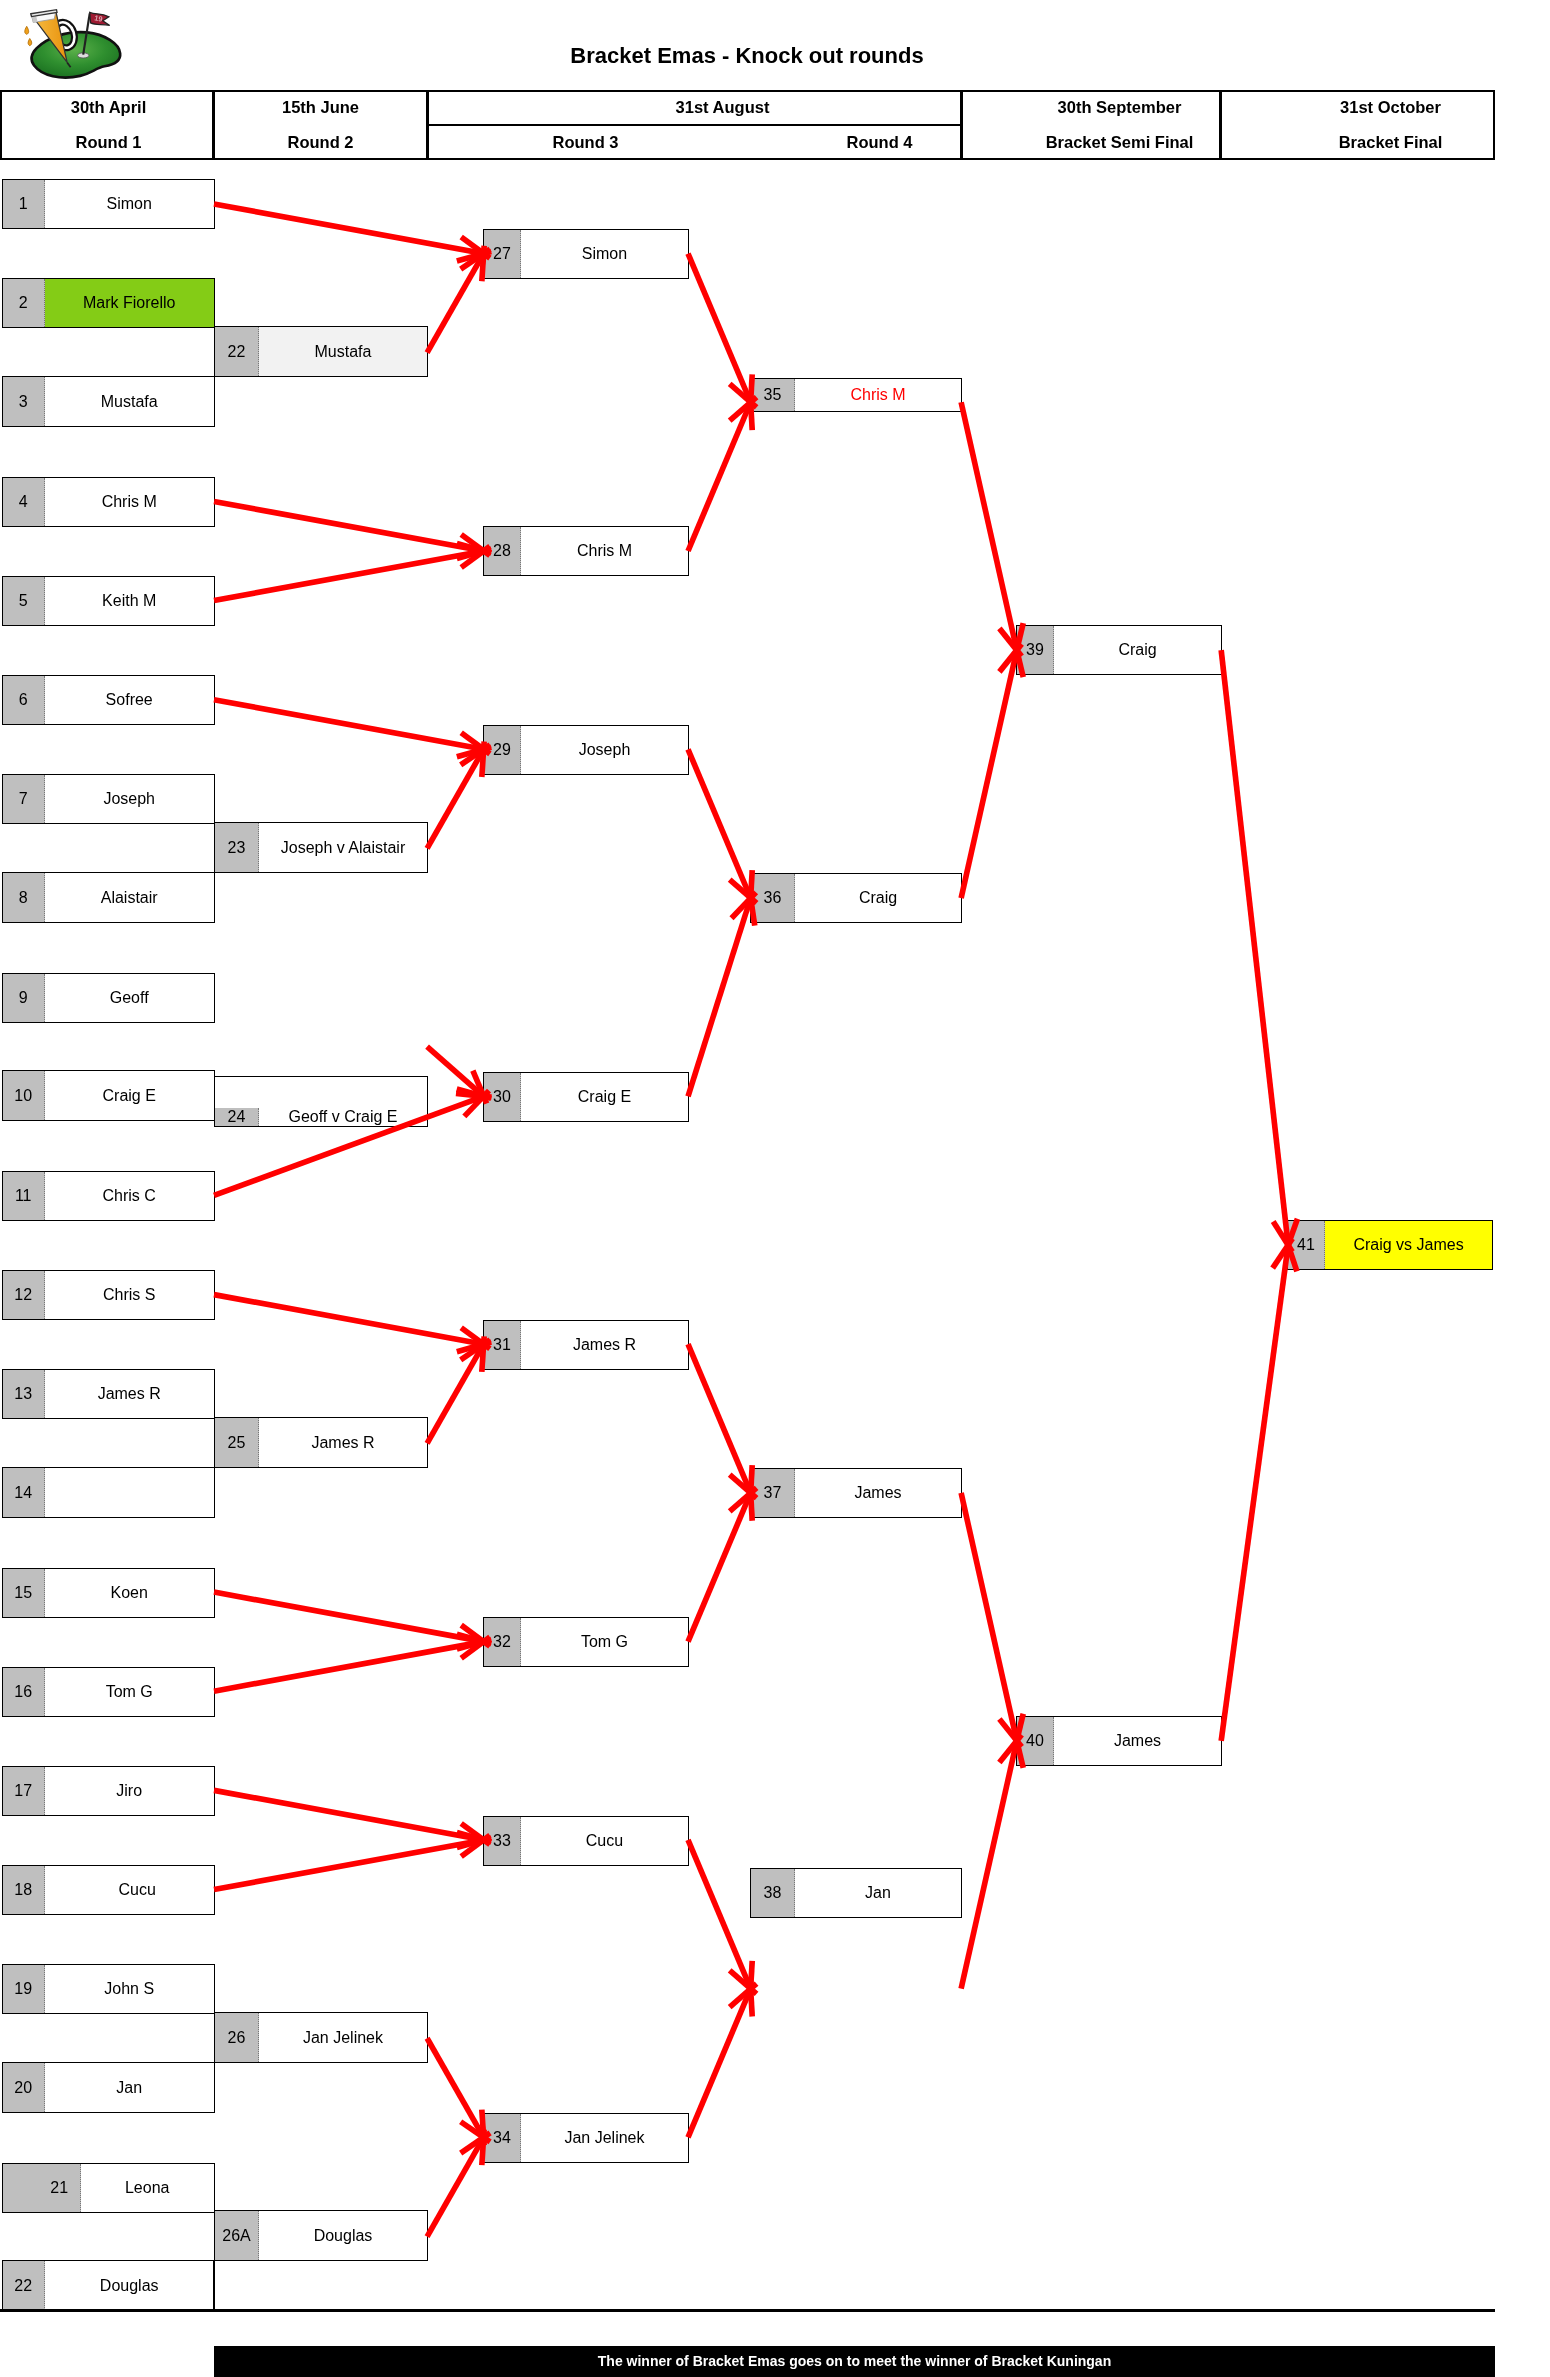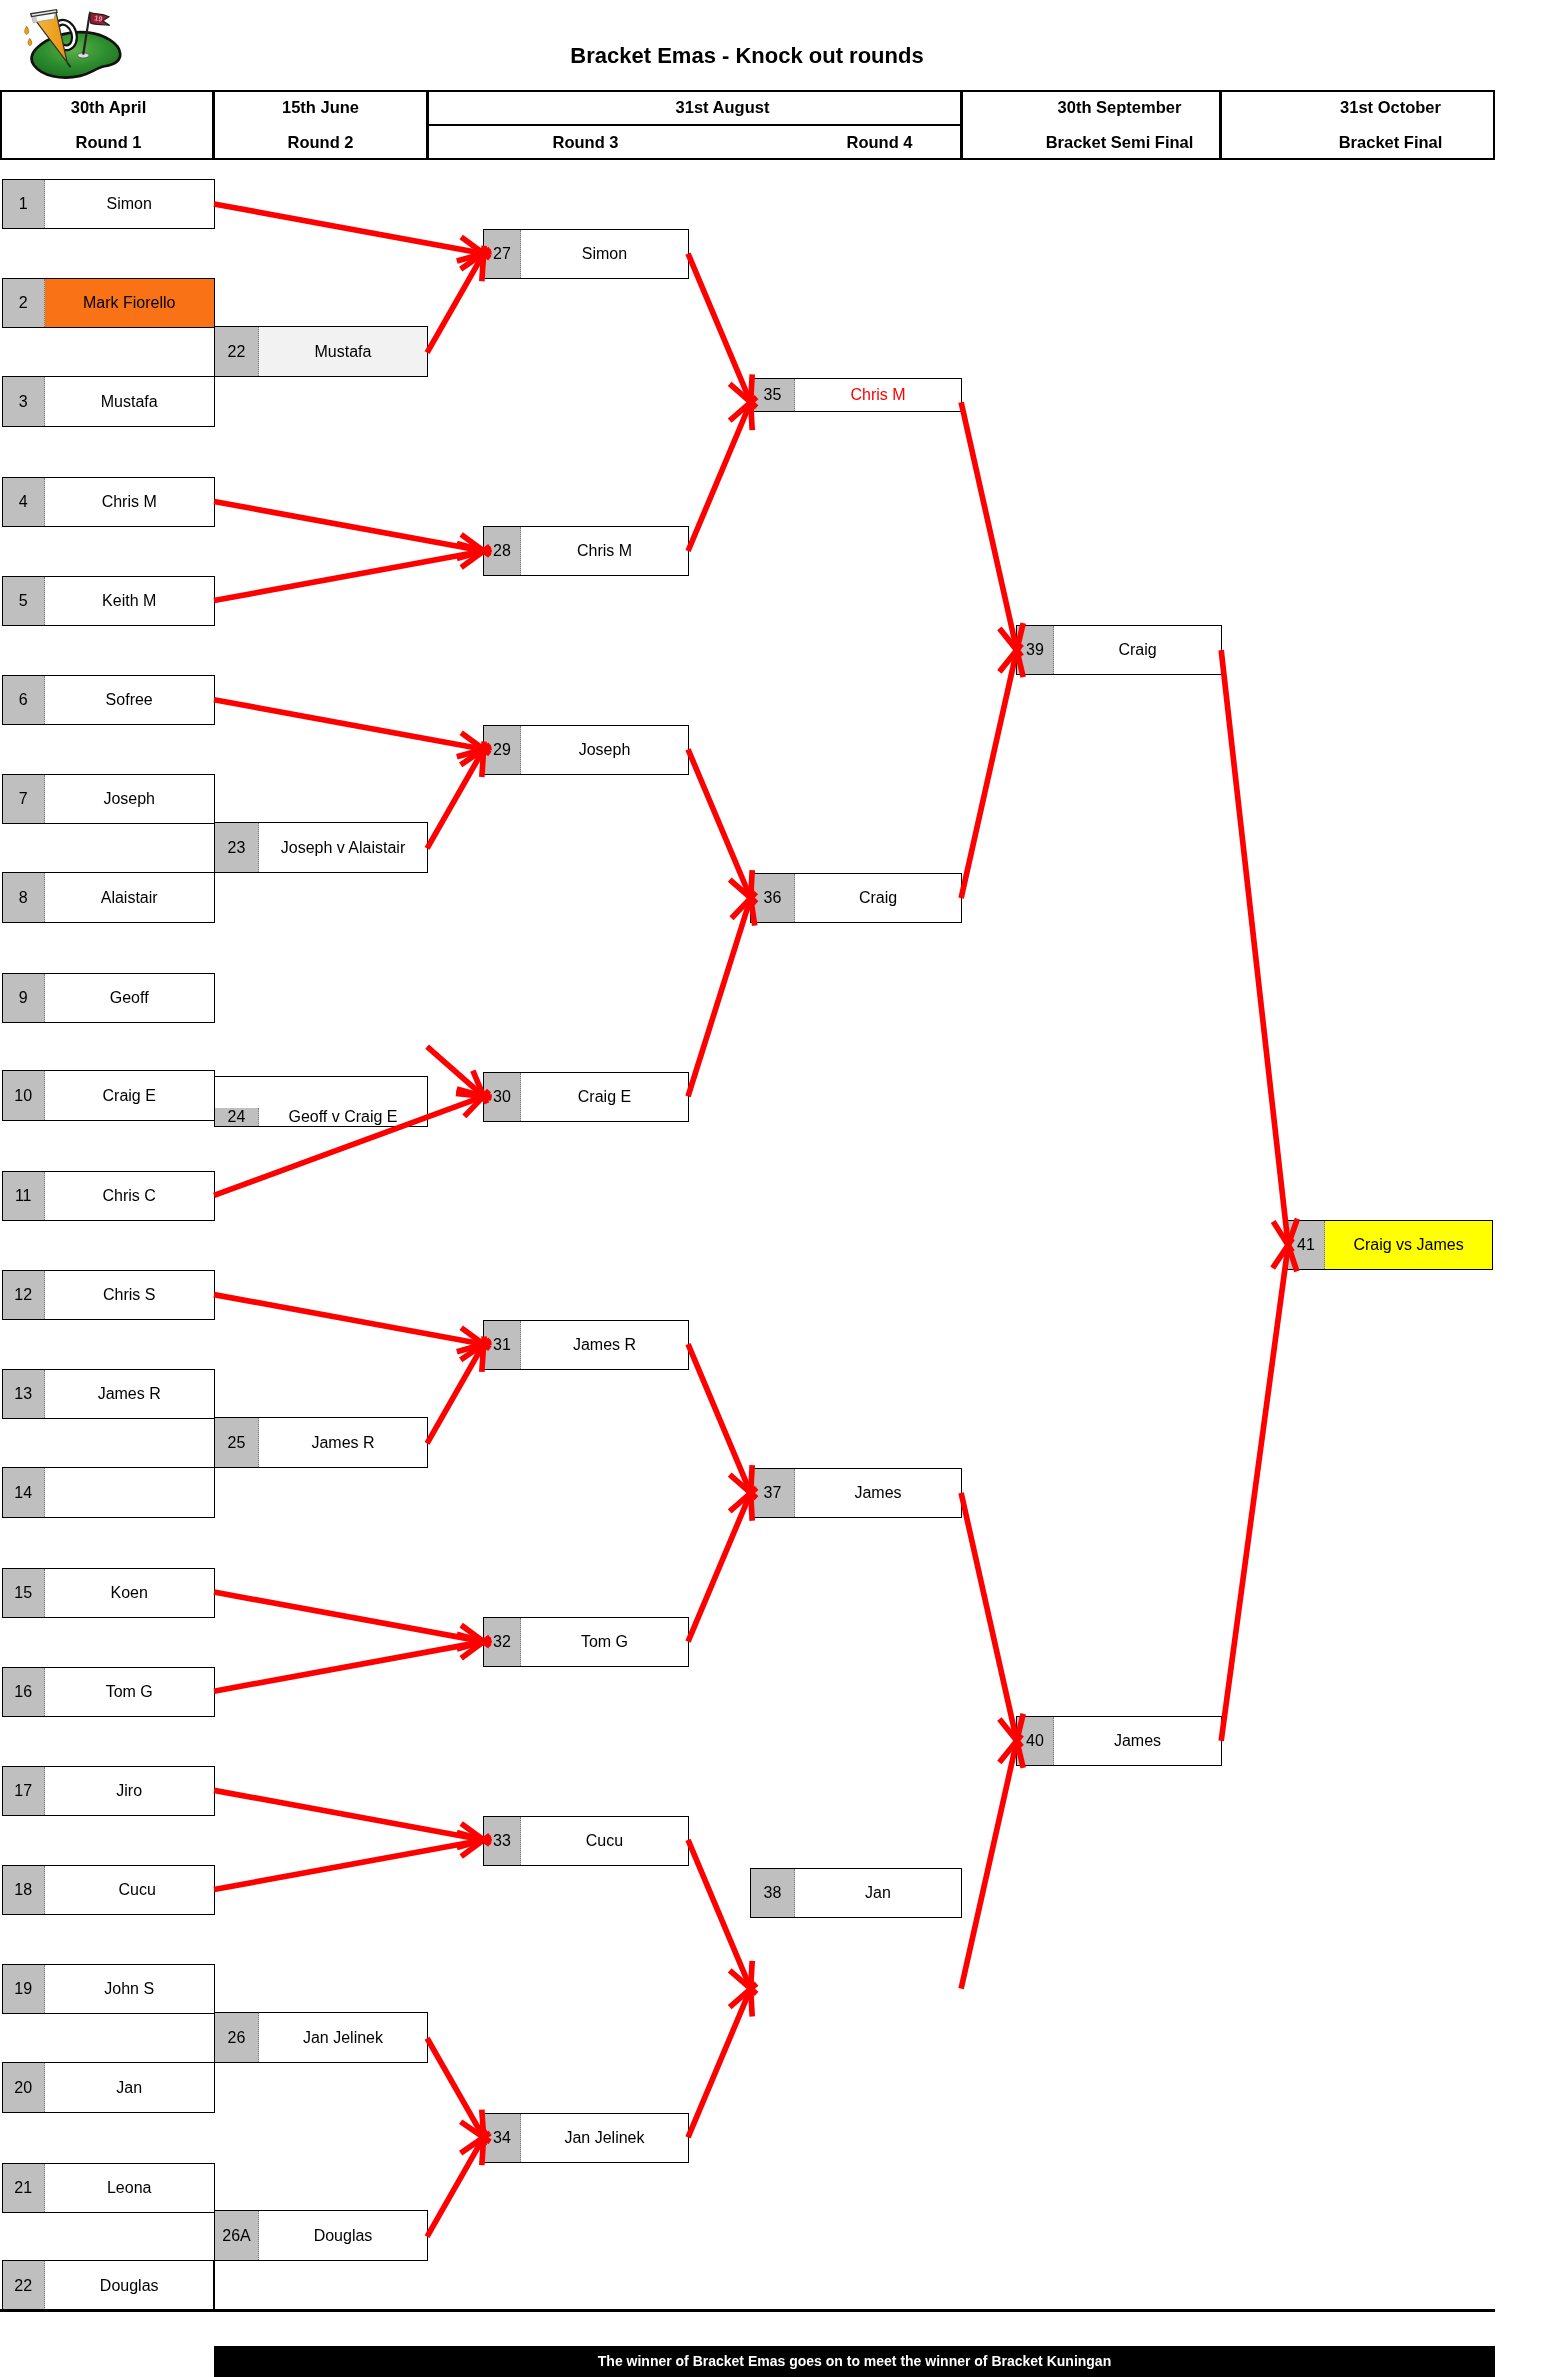--- a/index.html
+++ b/index.html
@@ -58,21 +58,21 @@
     <div class="h" style="left:429px;top:125px;">Round 3</div>
     <div class="h" style="left:723px;top:125px;">Round 4</div>
     <div class="h" style="left:963px;top:125px;">Bracket Semi Final</div>
     <div class="h" style="left:1234px;top:125px;">Bracket Final</div>
 <div class="bx" style="left:1.7px;top:179px;width:213px;height:50px;">
       <div class="num" style="width:41px;">1</div>
       <div class="nm" style="background:#FFFFFF;color:#000000;">Simon</div>
     </div>
     <div class="bx" style="left:1.7px;top:278px;width:213px;height:50px;">
       <div class="num" style="width:41px;">2</div>
-      <div class="nm" style="background:#f97316;color:#000000;">Mark Fiorello</div>
+      <div class="nm" style="background:#84cc16;color:#000000;">Mark Fiorello</div>
     </div>
     <div class="bx" style="left:1.7px;top:376px;width:213px;height:51px;">
       <div class="num" style="width:41px;">3</div>
       <div class="nm" style="background:#FFFFFF;color:#000000;">Mustafa</div>
     </div>
     <div class="bx" style="left:1.7px;top:477px;width:213px;height:50px;">
       <div class="num" style="width:41px;">4</div>
       <div class="nm" style="background:#FFFFFF;color:#000000;">Chris M</div>
     </div>
     <div class="bx" style="left:1.7px;top:576px;width:213px;height:50px;">
@@ -133,21 +133,21 @@
     </div>
     <div class="bx" style="left:1.7px;top:1964px;width:213px;height:50px;">
       <div class="num" style="width:41px;">19</div>
       <div class="nm" style="background:#FFFFFF;color:#000000;">John S</div>
     </div>
     <div class="bx" style="left:1.7px;top:2062px;width:213px;height:51px;">
       <div class="num" style="width:41px;">20</div>
       <div class="nm" style="background:#FFFFFF;color:#000000;">Jan</div>
     </div>
     <div class="bx" style="left:1.7px;top:2163px;width:213px;height:50px;">
-      <div class="num" style="width:41px;">21</div>
+      <div class="num" style="width:41px;padding-left:36px;">21</div>
       <div class="nm" style="background:#FFFFFF;color:#000000;">Leona</div>
     </div>
     <div class="bx" style="left:1.7px;top:2260px;width:213px;height:51px;">
       <div class="num" style="width:41px;">22</div>
       <div class="nm" style="background:#FFFFFF;color:#000000;">Douglas</div>
     </div>
     <div class="bx" style="left:214px;top:326px;width:214px;height:51px;">
       <div class="num" style="width:43px;">22</div>
       <div class="nm" style="background:#F2F2F2;color:#000000;">Mustafa</div>
     </div>

